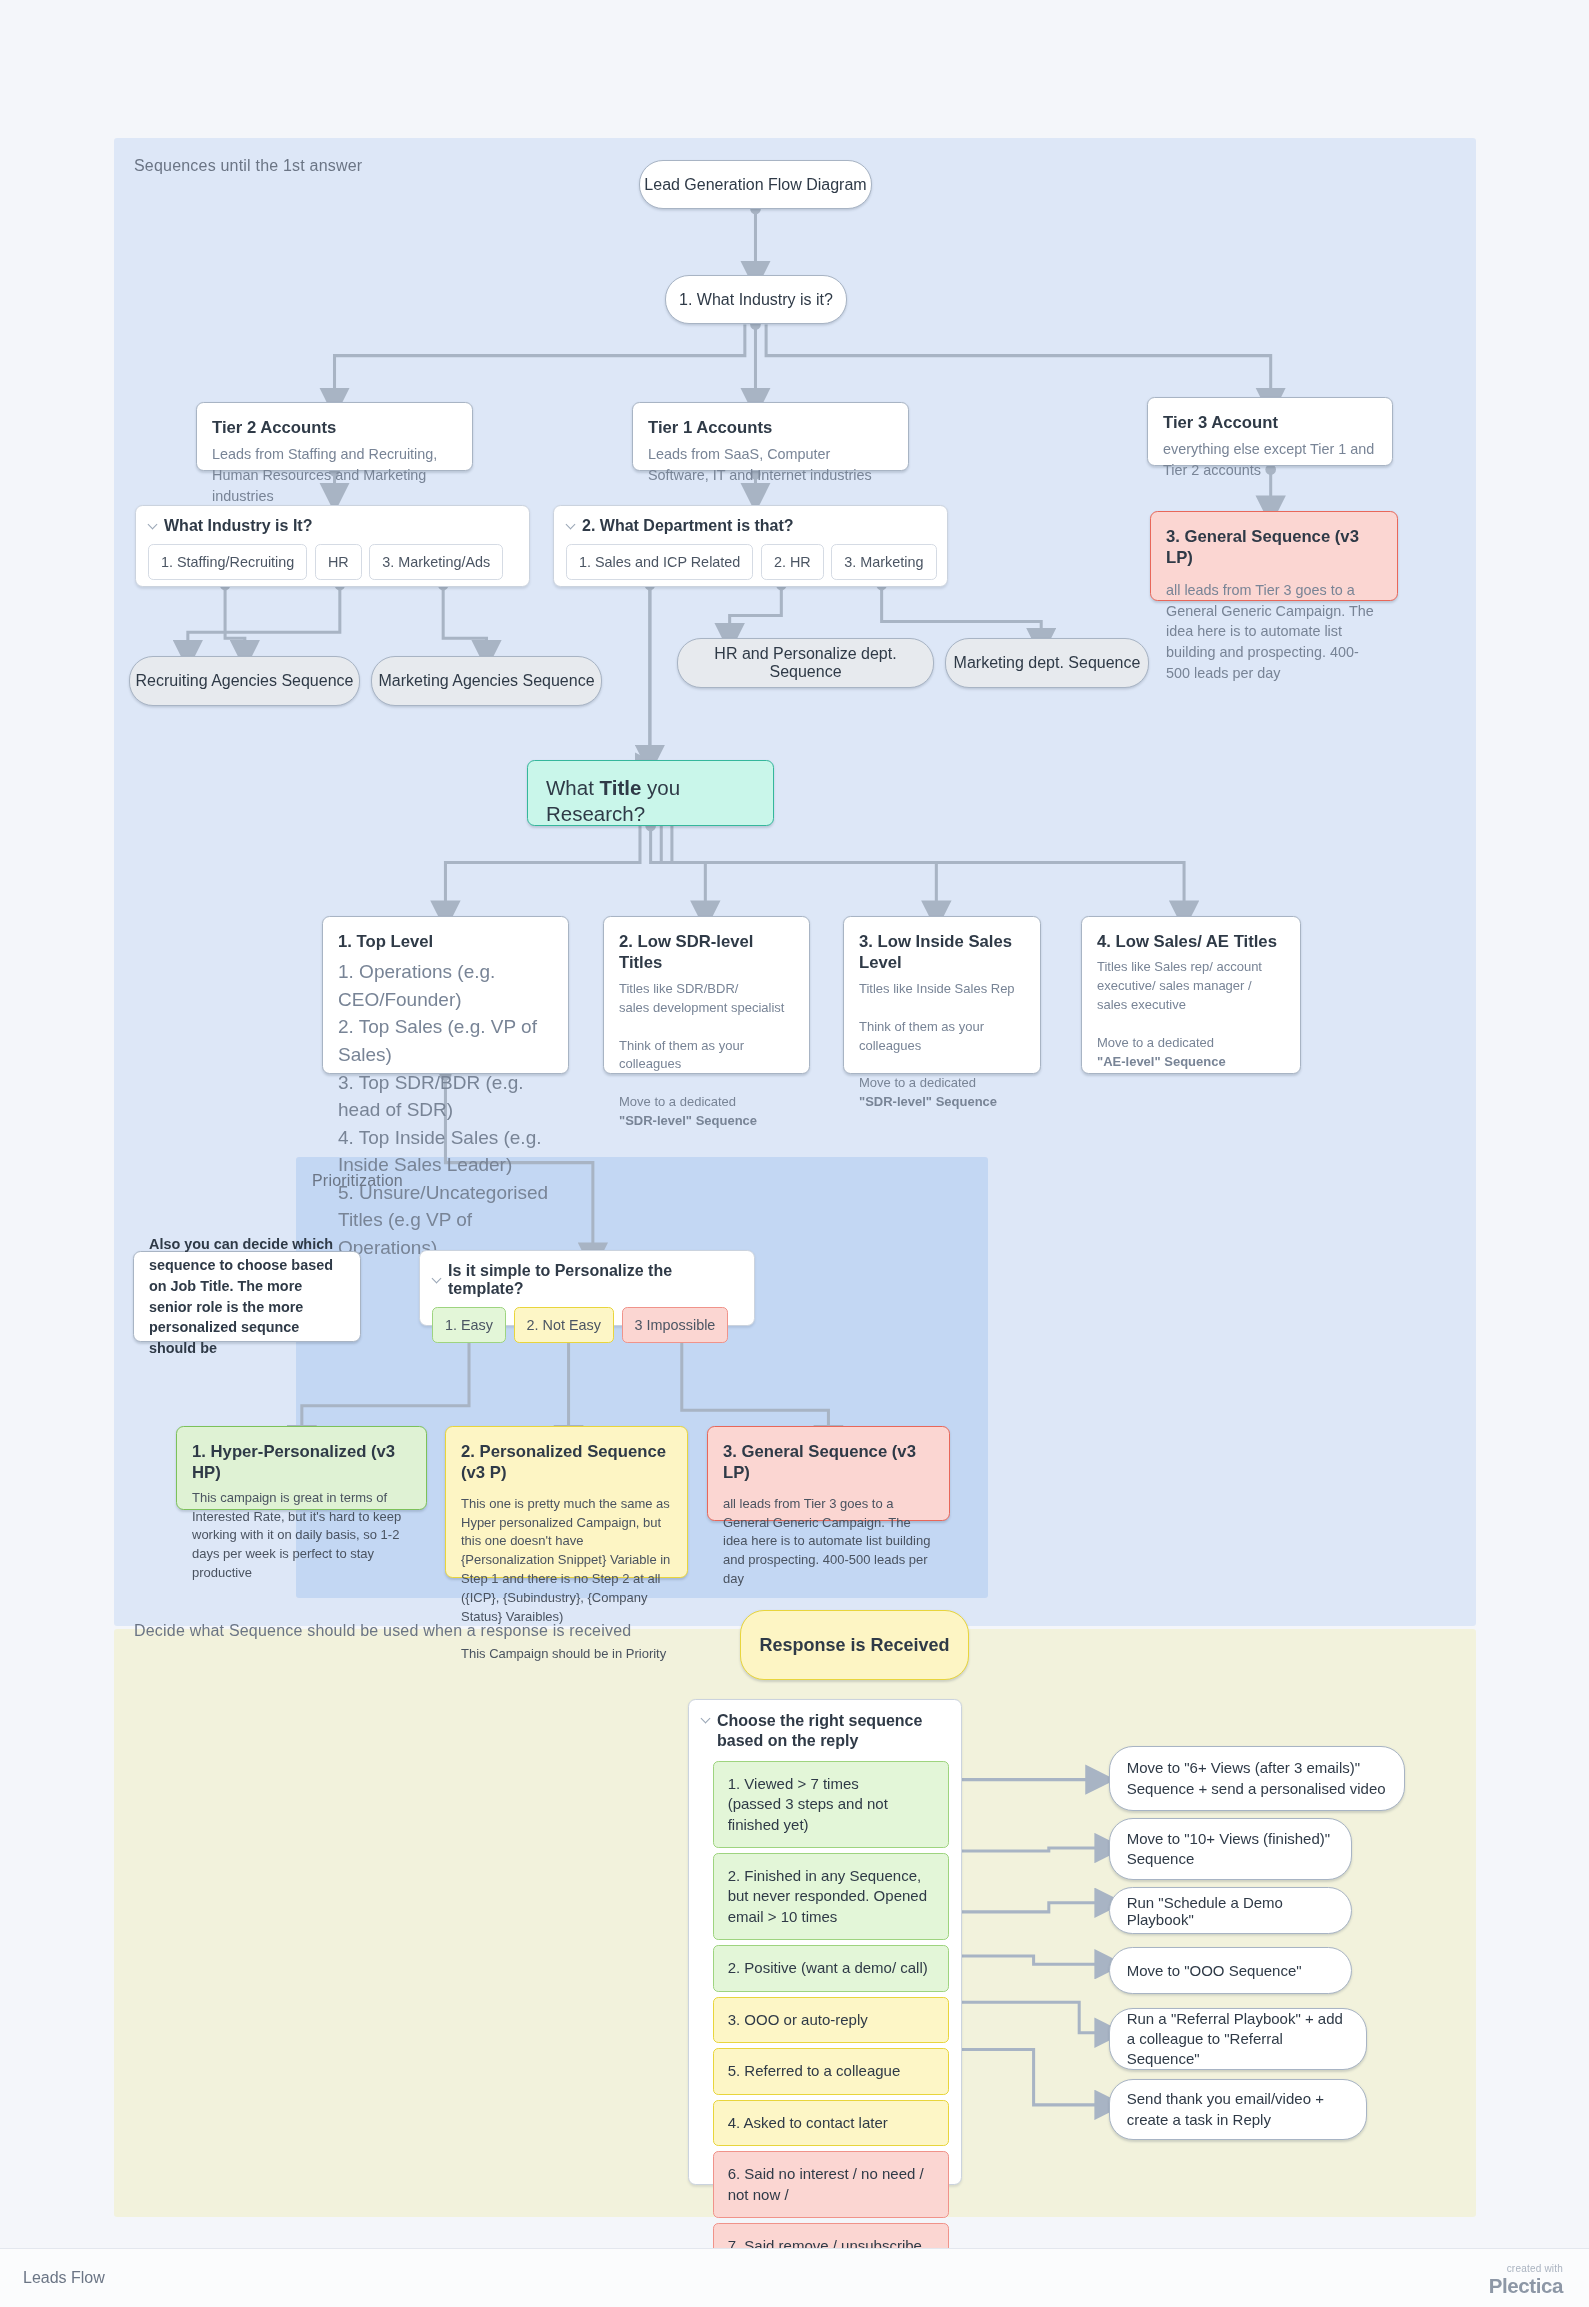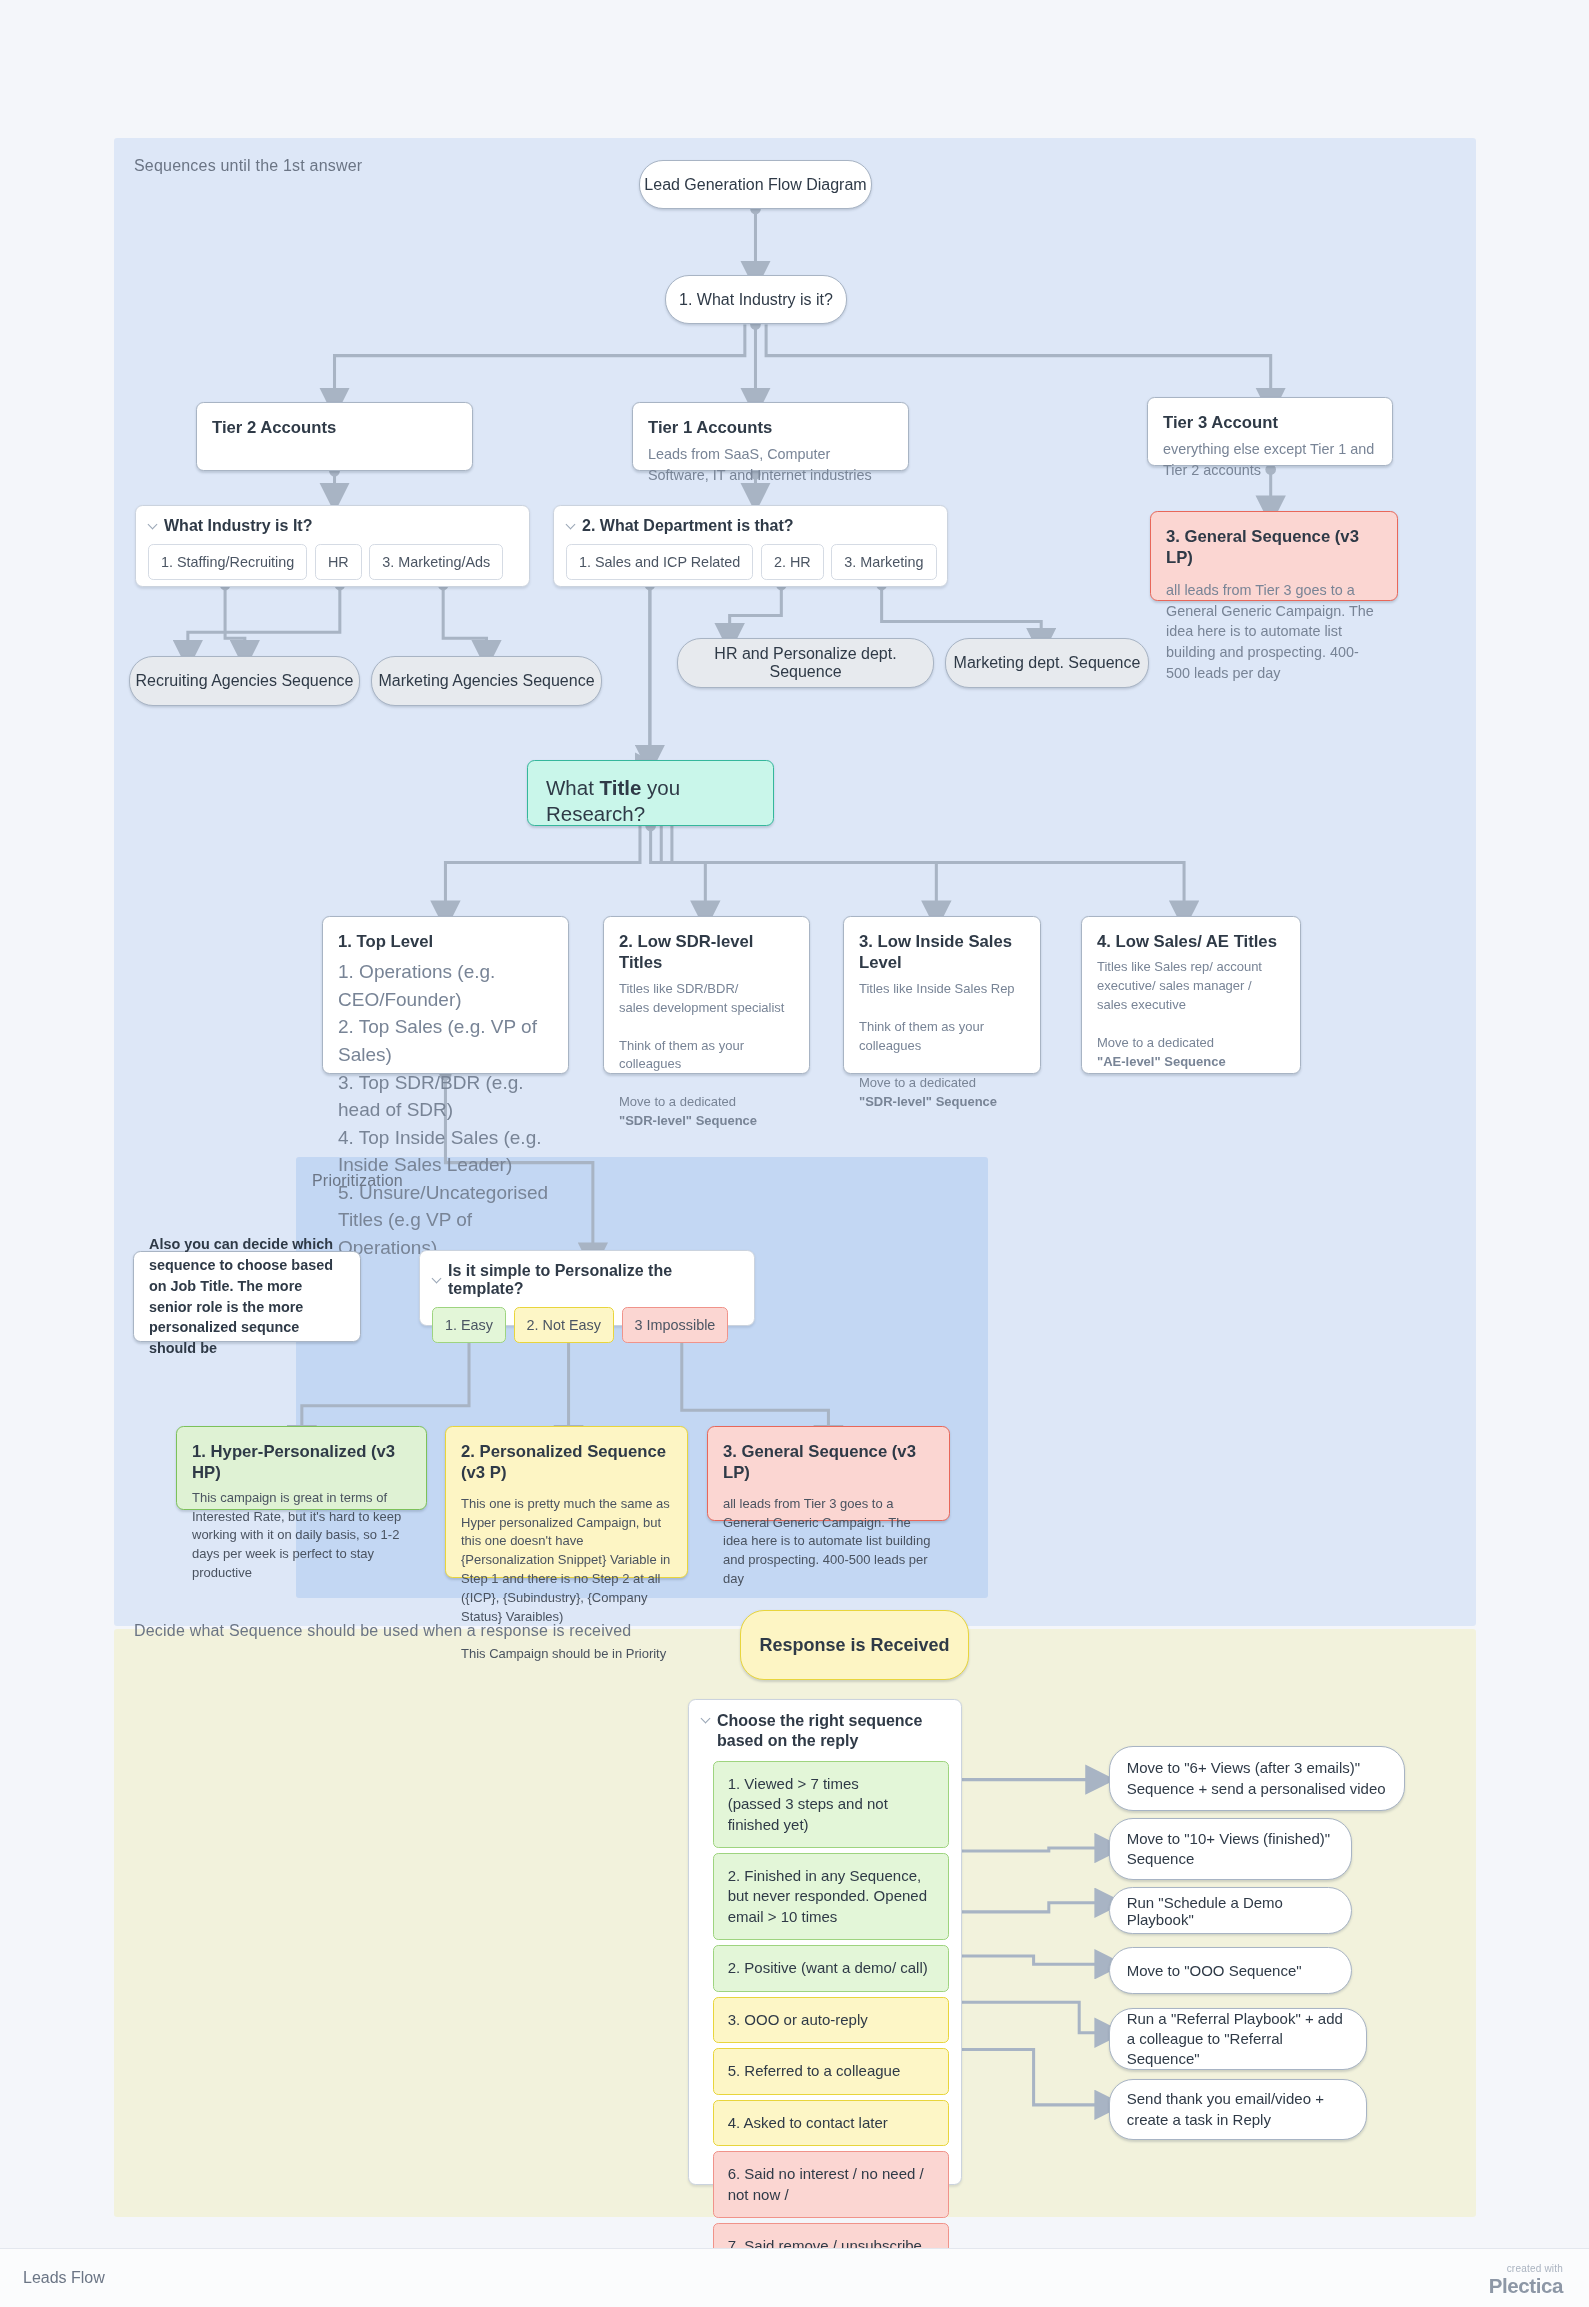--- a/index.html
+++ b/index.html
@@ -157,20 +157,21 @@
   <div class="node plain" style="left:639px; top:160px; width:233px; height:49px;">
     <span>Lead Generation Flow Diagram</span>
   </div>
 
   <div class="node plain" style="left:665px; top:275px; width:182px; height:49px;">
     <span>1. What Industry is it?</span>
   </div>
 
   <div class="node pad" style="left:196px; top:402px; width:277px; height:69px;">
     <div class="title">Tier 2 Accounts</div>
+    <div class="desc">Leads from Staffing and Recruiting, Human Resources and Marketing industries</div>
   </div>
 
   <div class="node pad" style="left:632px; top:402px; width:277px; height:69px;">
     <div class="title">Tier 1 Accounts</div>
     <div class="desc">Leads from SaaS, Computer Software, IT and Internet industries</div>
   </div>
 
   <div class="node pad" style="left:1147px; top:397px; width:246px; height:69px;">
     <div class="title">Tier 3 Account</div>
     <div class="desc">everything else except Tier 1 and Tier 2 accounts</div>

